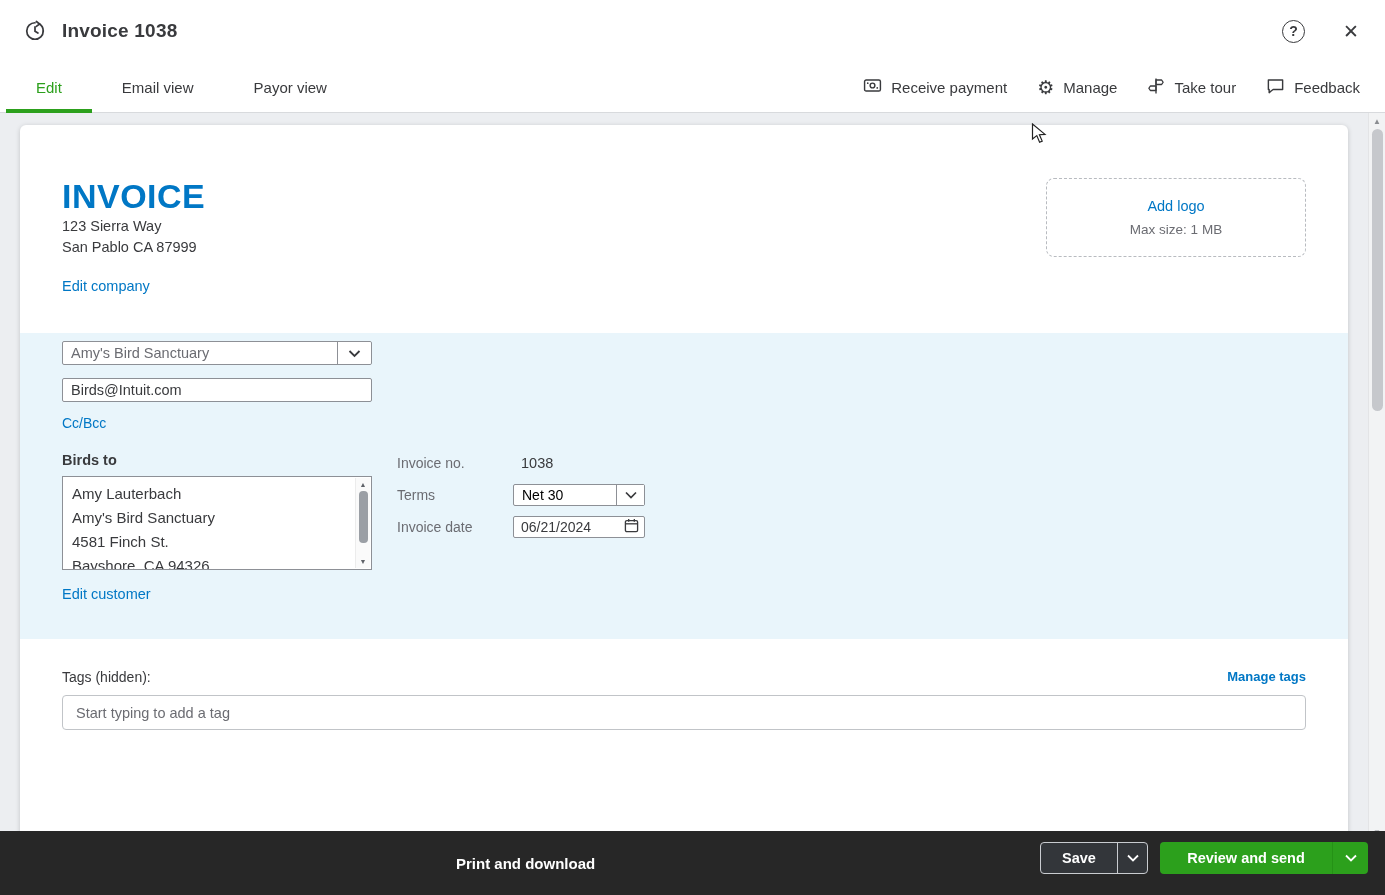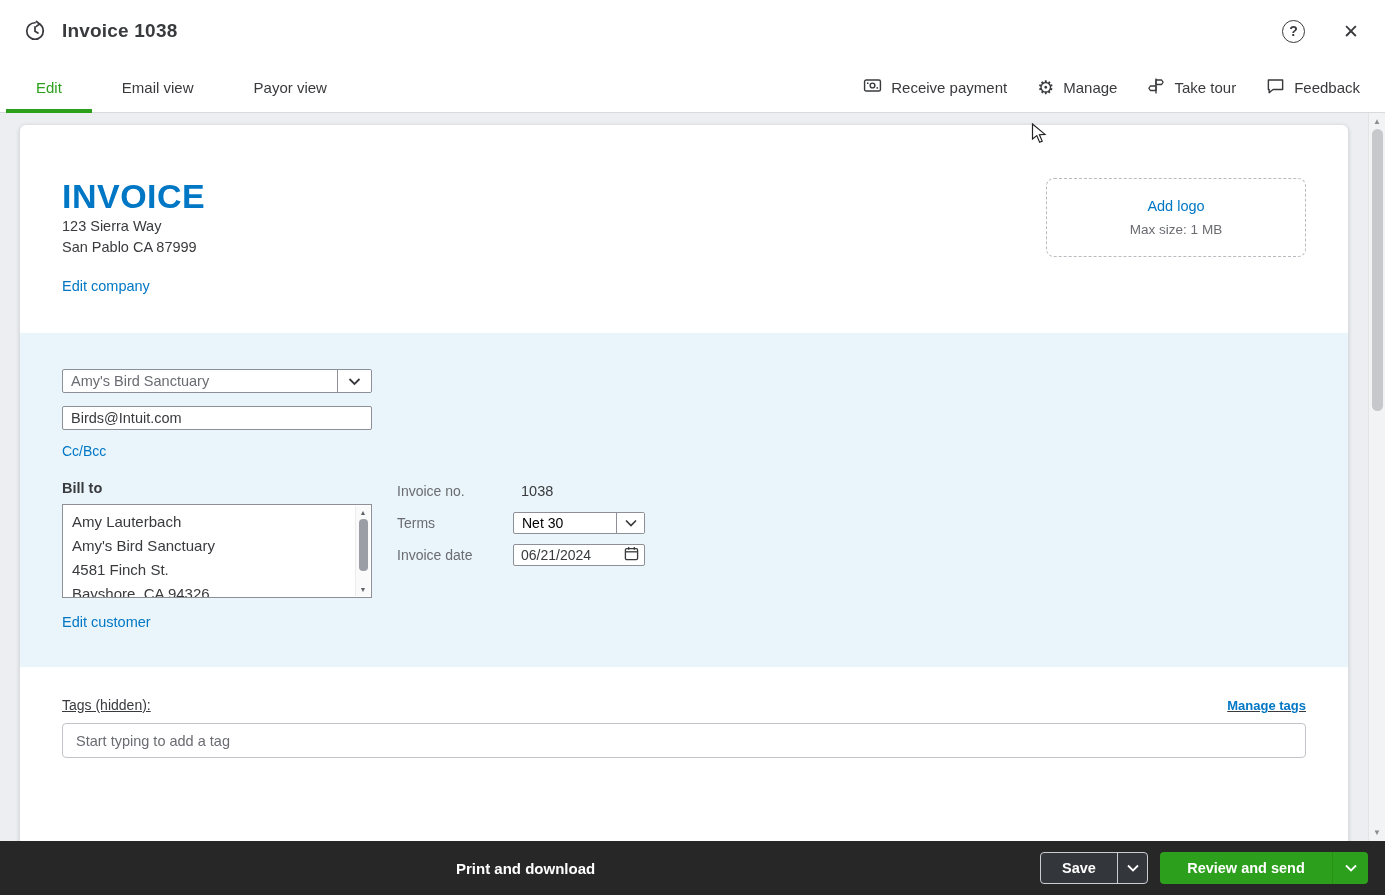--- a/index.html
+++ b/index.html
@@ -73,21 +73,21 @@
   .edit-company { display: inline-block; margin-top: 20px; }
   .logo-box {
     position: absolute; top: 53px; right: 42px; width: 260px; height: 79px;
     border: 1px dashed #b8bbc0; border-radius: 8px; cursor: pointer;
     display: flex; flex-direction: column; align-items: center; justify-content: center; gap: 8px;
   }
   .logo-add { color: #0077c5; font-size: 14.5px; }
   .logo-hint { color: #6b6c72; font-size: 13.5px; }
 
   
-  .customer-sec { margin-top: 38px; background: #e9f5fb; padding: 36px 42px 36px 42px; }
+  .customer-sec { margin-top: 38px; background: #e9f5fb; padding: 8px 42px 36px 42px; }
   .select {
     border: 1px solid #8d9096; border-radius: 2px; background: #fff;
     display: flex; align-items: center; cursor: pointer;
   }
   .select.big { width: 310px; height: 24px; }
   .select.small { width: 132px; height: 22px; }
   .sel-text {
     flex: 1; padding: 0 8px; font-size: 14.5px; white-space: nowrap; overflow: hidden;
   }
   .select.big .sel-text { color: #6b6c72; }
@@ -128,21 +128,21 @@
   .fvalue { font-size: 14.5px; color: #393a3d; padding-left: 8px; }
   .date-field {
     width: 132px; height: 22px; border: 1px solid #8d9096; border-radius: 2px;
     background: #fff; display: flex; align-items: center; justify-content: space-between;
     padding: 0 5px 0 7px; font-size: 14px; color: #393a3d; cursor: pointer;
   }
   .edit-customer { display: inline-block; margin-top: 16px; }
 
   
   .tags-sec { padding: 30px 42px 40px 42px; }
-  .tags-head { display: flex; justify-content: space-between; align-items: flex-end; text-decoration: underline; }
+  .tags-head { display: flex; justify-content: space-between; align-items: flex-start; }
   .tags-label { font-size: 14px; color: #393a3d; }
   .manage-tags { font-size: 13px; font-weight: 700; }
   .tags-input {
     margin-top: 10px; width: 100%; height: 35px; border: 1px solid #c1c4c8;
     border-radius: 4px; padding: 0 13px; font-size: 14.5px; color: #393a3d;
     font-family: inherit; background: #fff;
   }
   .tags-input::placeholder { color: #6b6c72; opacity: 1; }
 
   
@@ -152,21 +152,21 @@
     display: flex; flex-direction: column; justify-content: space-between; align-items: center;
     padding: 4px 0; font-size: 8px; color: #8a8d91; cursor: default;
   }
   .sb-thumb {
     position: absolute; top: 16px; left: 3px; width: 11px; height: 282px;
     background: #c6c8cc; border-radius: 6px;
   }
 
   
   .footer {
-    position: absolute; left: 0; right: 0; bottom: 0; height: 54px;
+    position: absolute; left: 0; right: 0; bottom: 0; height: 64px;
     background: #272727; z-index: 6;
   }
   .print-btn {
     position: absolute; left: 456px; top: 0; height: 100%;
     display: flex; align-items: center; color: #fff; font-weight: 700;
     font-size: 15px; cursor: pointer;
   }
   .save-btn {
     position: absolute; right: 237px; top: 11px; width: 108px; height: 32px;
     border: 1px solid #c9ccd0; border-radius: 4px; background: #33363a;
@@ -274,21 +274,21 @@
           <svg width="13" height="9" viewBox="0 0 13 9">
               <path d="M1.5 2 L6.5 7 L11.5 2" fill="none" stroke="#393a3d" stroke-width="1.8"></path>
             </svg>
         </span>
       </div>
       <input class="email-input" type="text" value="Birds@Intuit.com" style="">
       <a class="link ccbcc">Cc/Bcc</a>
 
       <div class="detail-row">
         <div class="billto-col">
-          <div class="billto-label">Bill to</div>
+          <div class="billto-label">Birds to</div>
           <div class="billto-box">
             <div class="bt-line">Amy Lauterbach</div>
             <div class="bt-line">Amy's Bird Sanctuary</div>
             <div class="bt-line">4581 Finch St.</div>
             <div class="bt-line">Bayshore, CA 94326</div>
             <div class="bt-scroll">
               <span>▲</span>
               <span class="bt-thumb"></span>
               <span>▼</span>
             </div>

